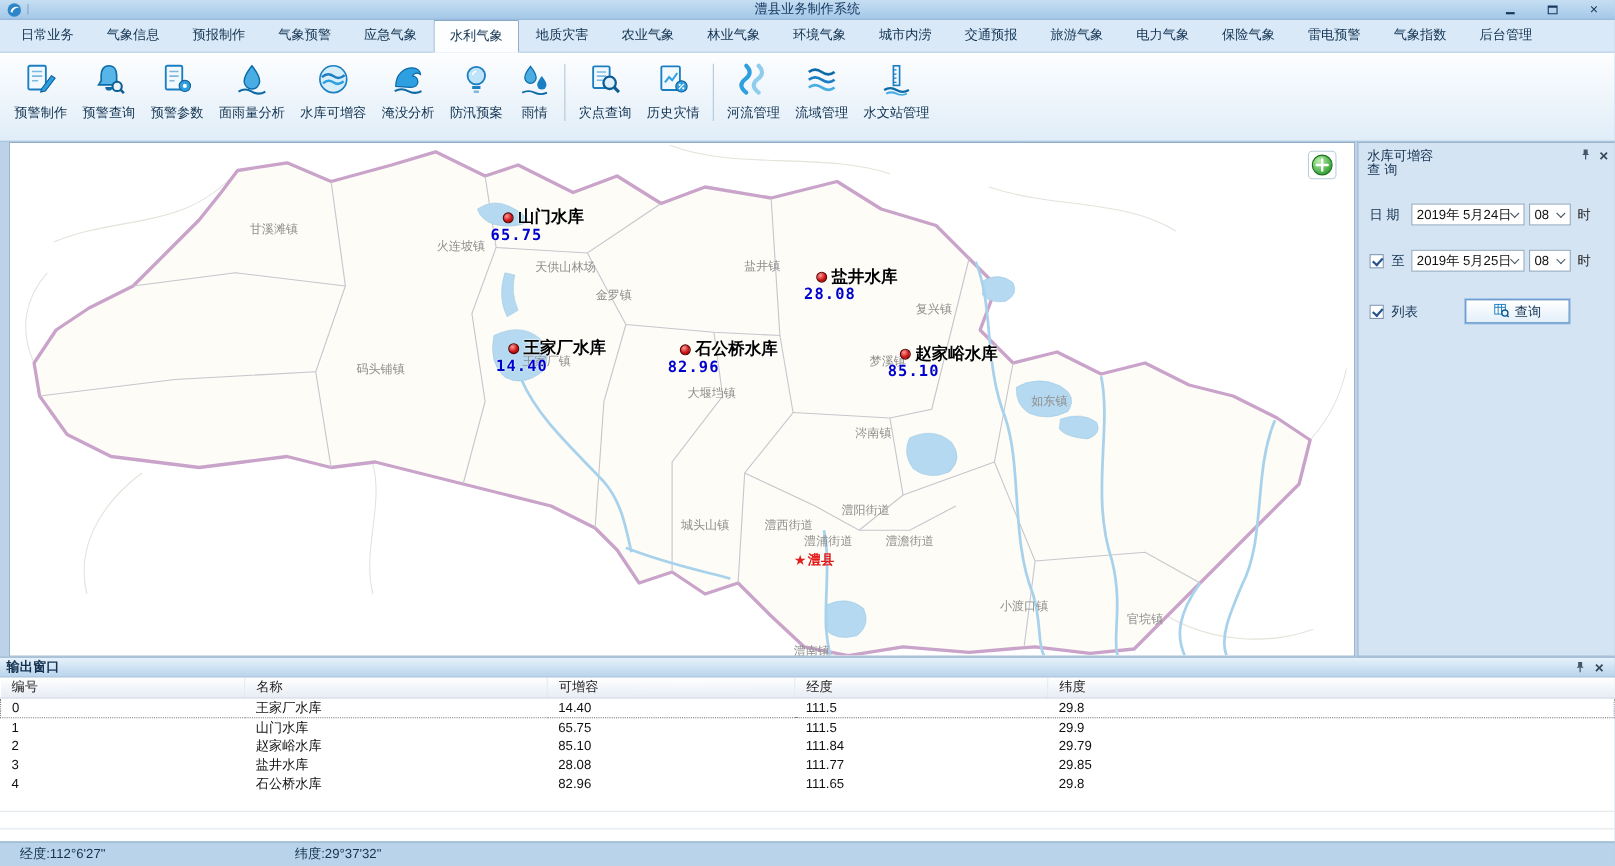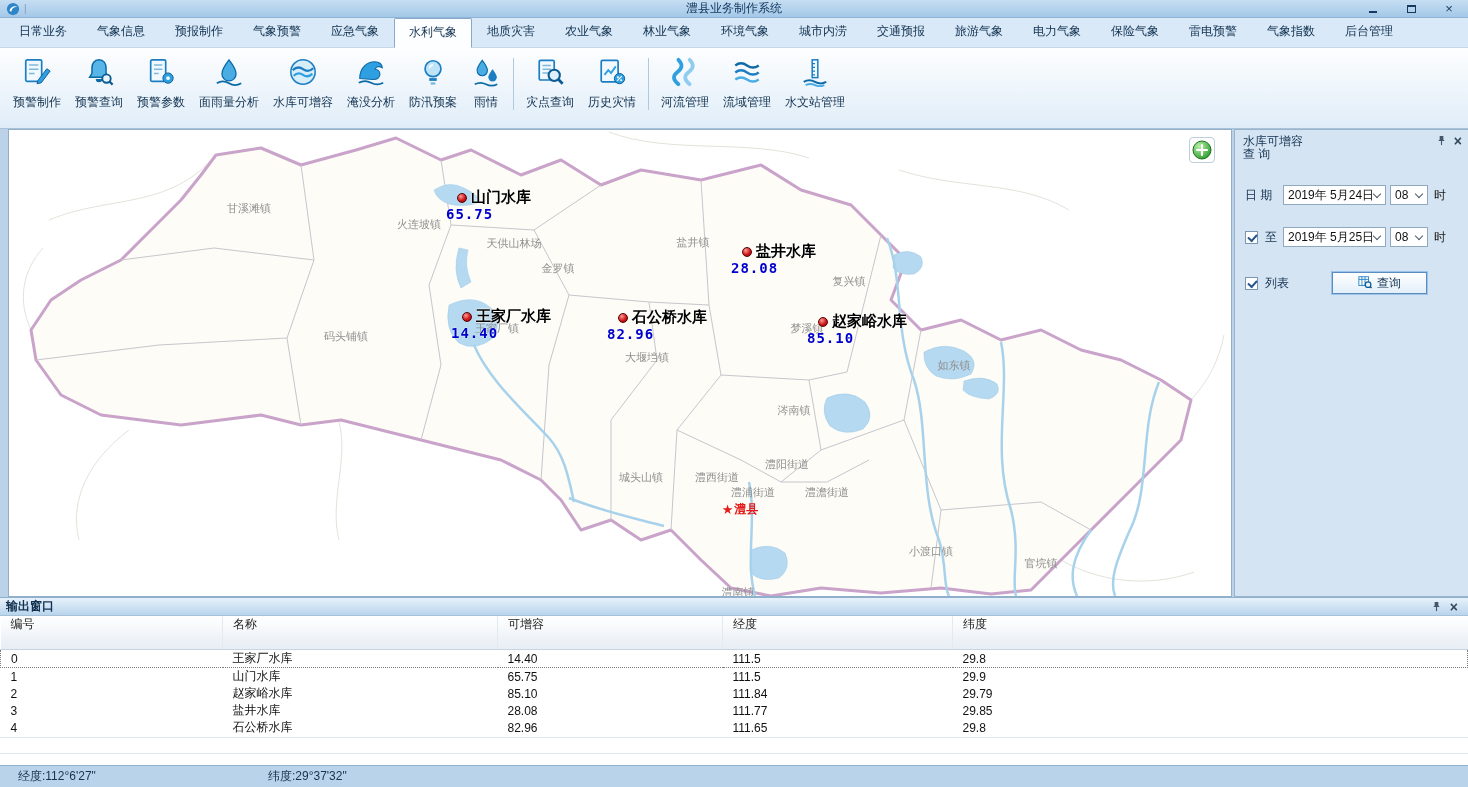--- a/index.html
+++ b/index.html
@@ -149,21 +149,21 @@
   .output-header {
     height:33px; flex:0 0 17px; background:linear-gradient(#e7f2fb,#b9d4ec);
     display:flex; align-items:center; padding:0 6px; font-weight:bold; color:#13314f;
     border-bottom:1px solid #a5c2da; font-size:12px;
   }
   .oh-icons { margin-left:auto; display:flex; align-items:center; gap:8px; padding-right:4px; }
   .output-body { flex:1; background:#fff; position:relative; overflow:hidden; }
   table.grid { width:100%; border-collapse:collapse; table-layout:fixed; font-size:12px; }
   table.grid th {
     height:18px; text-align:left; font-weight:normal; color:#222;
-    padding:0 0 16px 10px; background:linear-gradient(#ffffff,#e7edf4);
+    padding:0 0 0 10px; background:linear-gradient(#ffffff,#e7edf4);
     border-bottom:1px solid #c8d4e0; border-right:1px solid #e2eaf2; white-space:nowrap;
   }
   table.grid th:last-child { border-right:none; }
   table.grid td { height:15px; padding:0 0 0 10px; color:#111; white-space:nowrap; }
   tr.selected td { border-top:1px dotted #7c7c7c; border-bottom:1px dotted #7c7c7c; }
   tr.selected td:first-child { border-left:1px dotted #7c7c7c; }
   tr.selected td:last-child { border-right:1px dotted #7c7c7c; }
   .grid-line { position:absolute; left:0; right:0; height:1px; background:#e2e8ee; }
 
   
@@ -419,21 +419,21 @@
           <span class="town-label" style="left: 410px; top: 94px; text-align: center;">火连坡镇</span>
           <span class="town-label" style="left: 505px; top: 113px;">天供山林场</span>
           <span class="town-label" style="left: 549px; top: 138px;">金罗镇</span>
           <span class="town-label" style="left: 684px; top: 112px;">盐井镇</span>
           <span class="town-label" style="left: 840px; top: 151px;">复兴镇</span>
           <span class="town-label" style="left: 337px; top: 206px;">码头铺镇</span>
           <span class="town-label" style="left: 488px; top: 198px;">王家厂镇</span>
           <span class="town-label" style="left: 798px; top: 198px;">梦溪镇</span>
           <span class="town-label" style="left: 638px; top: 227px;">大堰垱镇</span>
           <span class="town-label" style="left: 945px; top: 235px;">如东镇</span>
-          <span class="town-label" style="left: 785px; top: 280px;">涔南镇</span>
+          <span class="town-label" style="left: 785px; top: 264px;">涔南镇</span>
           <span class="town-label" style="left: 632px; top: 347px;">城头山镇</span>
           <span class="town-label" style="left: 708px; top: 347px;">澧西街道</span>
           <span class="town-label" style="left: 778px; top: 334px;">澧阳街道</span>
           <span class="town-label" style="left: 744px; top: 362px;">澧浦街道</span>
           <span class="town-label" style="left: 818px; top: 362px;">澧澹街道</span>
           <span class="town-label" style="left: 922px; top: 421px;">小渡口镇</span>
           <span class="town-label" style="left: 1032px; top: 433px;">官垸镇</span>
           <span class="town-label" style="left: 729px; top: 462px;">澧南镇</span>
           <div class="reservoir" style="left: 453px; top: 68px;">
             <span class="res-dot"></span>

